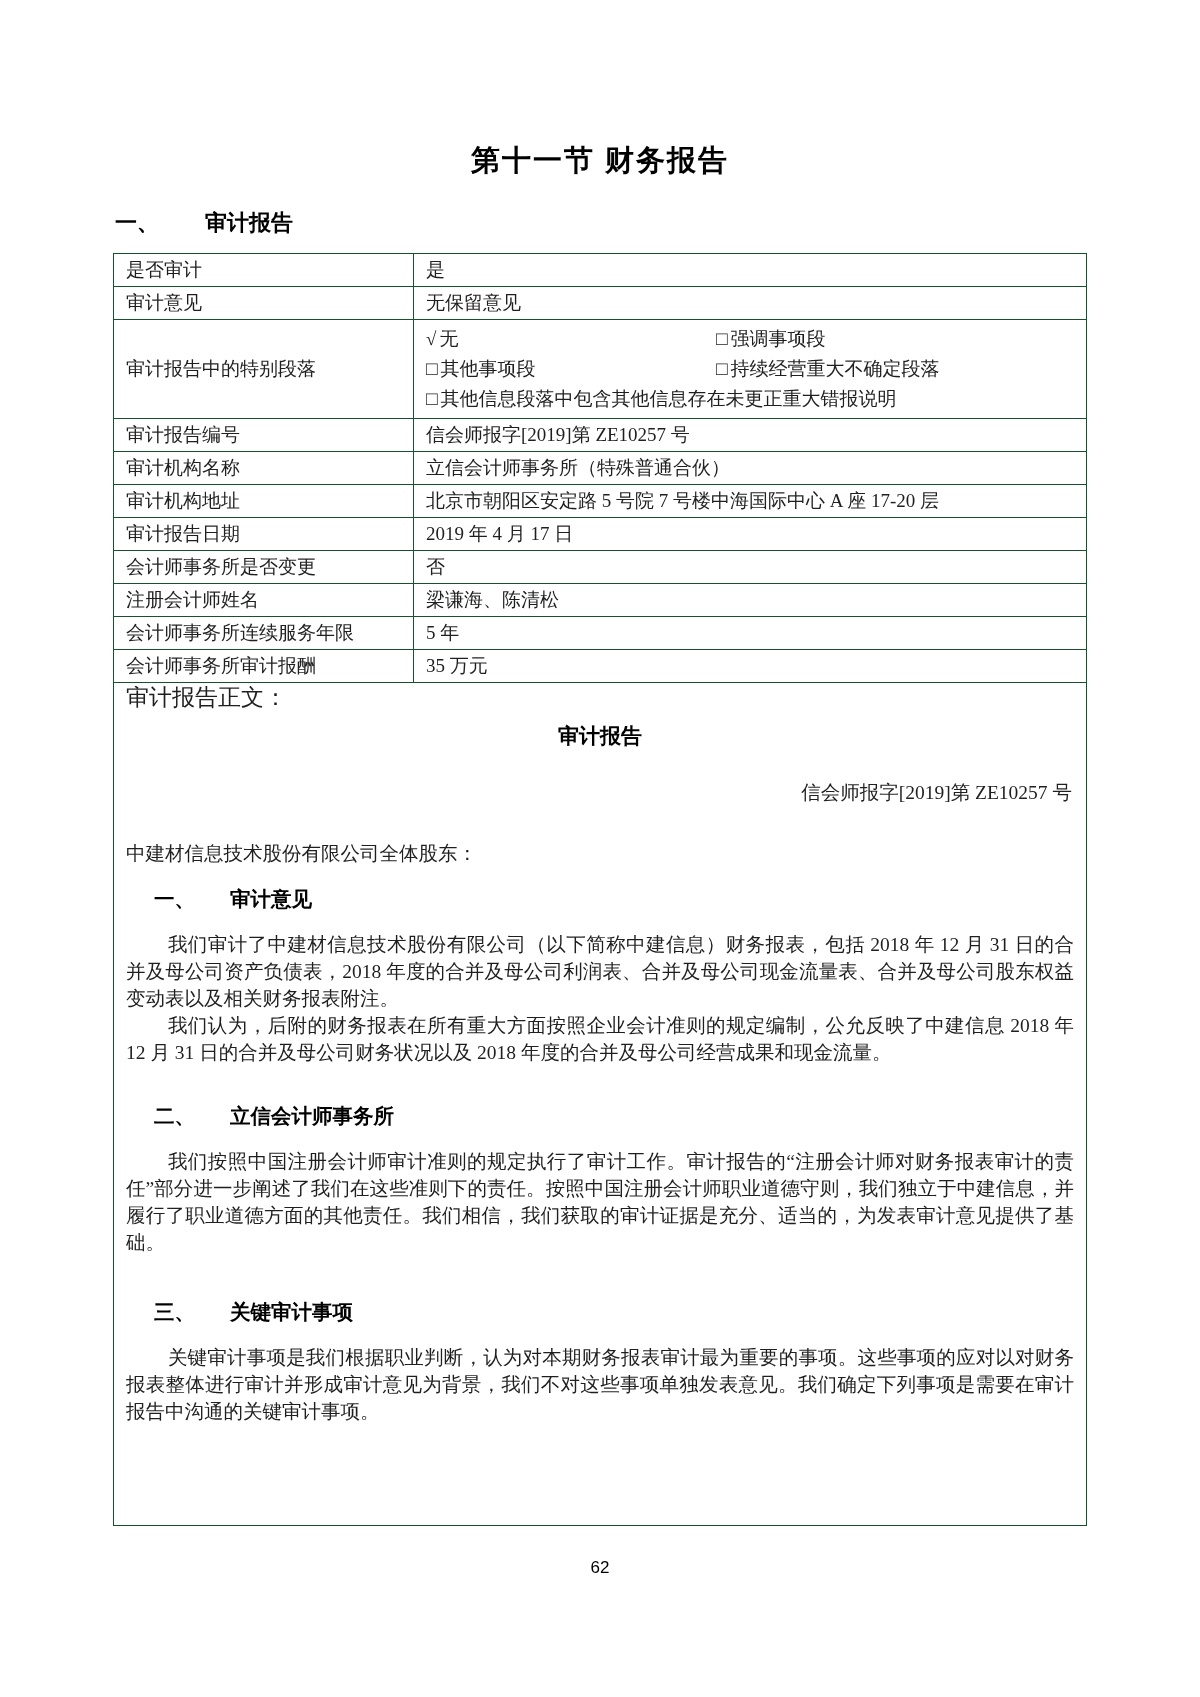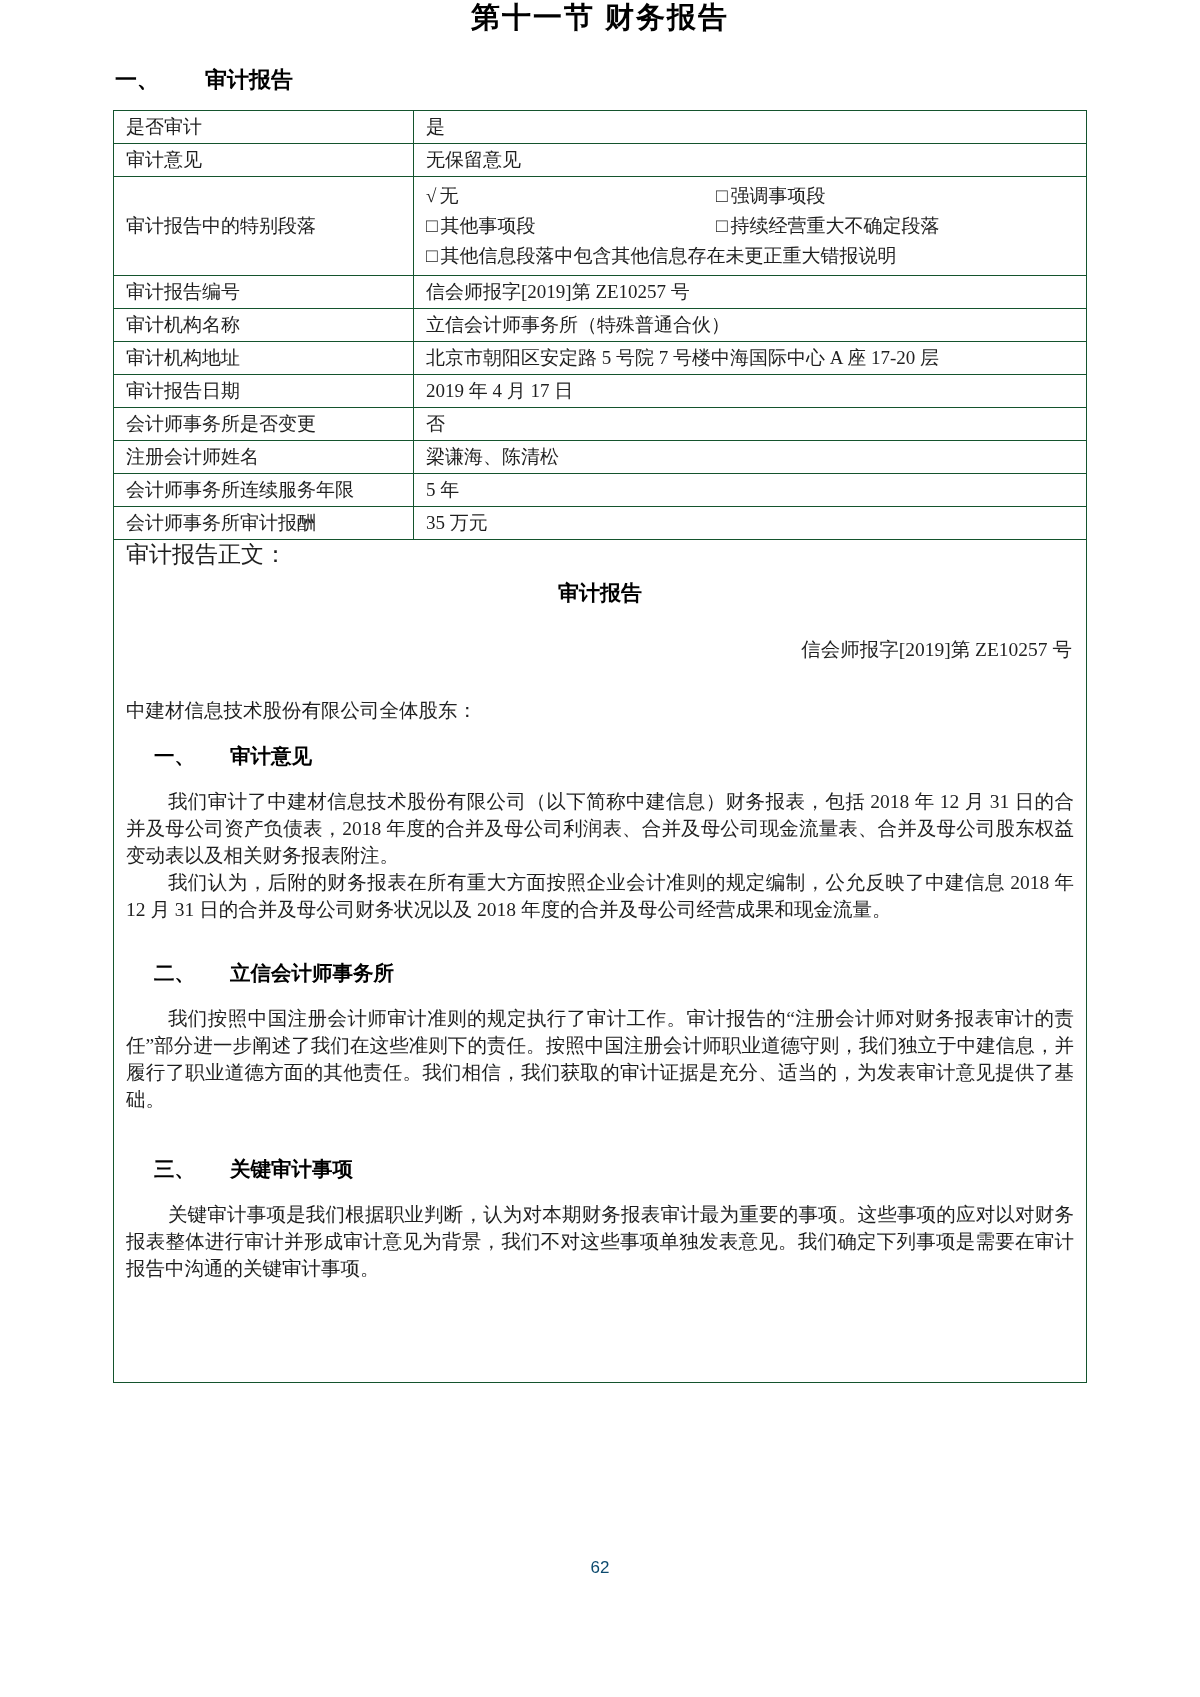--- a/index.html
+++ b/index.html
@@ -4,21 +4,21 @@
 <style>
   * { margin:0; padding:0; box-sizing:border-box; }
   html,body { background:#ffffff; }
   body {
     width:1200px; height:1697px;
     font-family:"Liberation Serif","DejaVu Serif",serif;
     color:#1f1f1f;
     position:relative;
     overflow:hidden;
   }
-  .page { }
+  .page { padding-top:143px; }
 
   .doc-title {
     text-align:center;
     font-family:"Liberation Sans","DejaVu Sans",sans-serif;
     font-weight:bold;
     font-size:29px;
     line-height:34px;
     color:#000;
     letter-spacing:2px;
   }
@@ -107,21 +107,21 @@
   }
   p.para.first { margin-top:18px; }
 
   .page-number {
     position:absolute;
     left:0; right:0;
     top:1558px;
     text-align:center;
     font-family:"Liberation Sans","DejaVu Sans",sans-serif;
     font-size:17px;
-    color:#0c4a6e;
+    color:#000000;
   }
 </style>
 </head>
 <body>
 
 <div class="page">
 
   <h1 class="doc-title">第十一节 财务报告</h1>
 
   <div class="sec1-heading">

